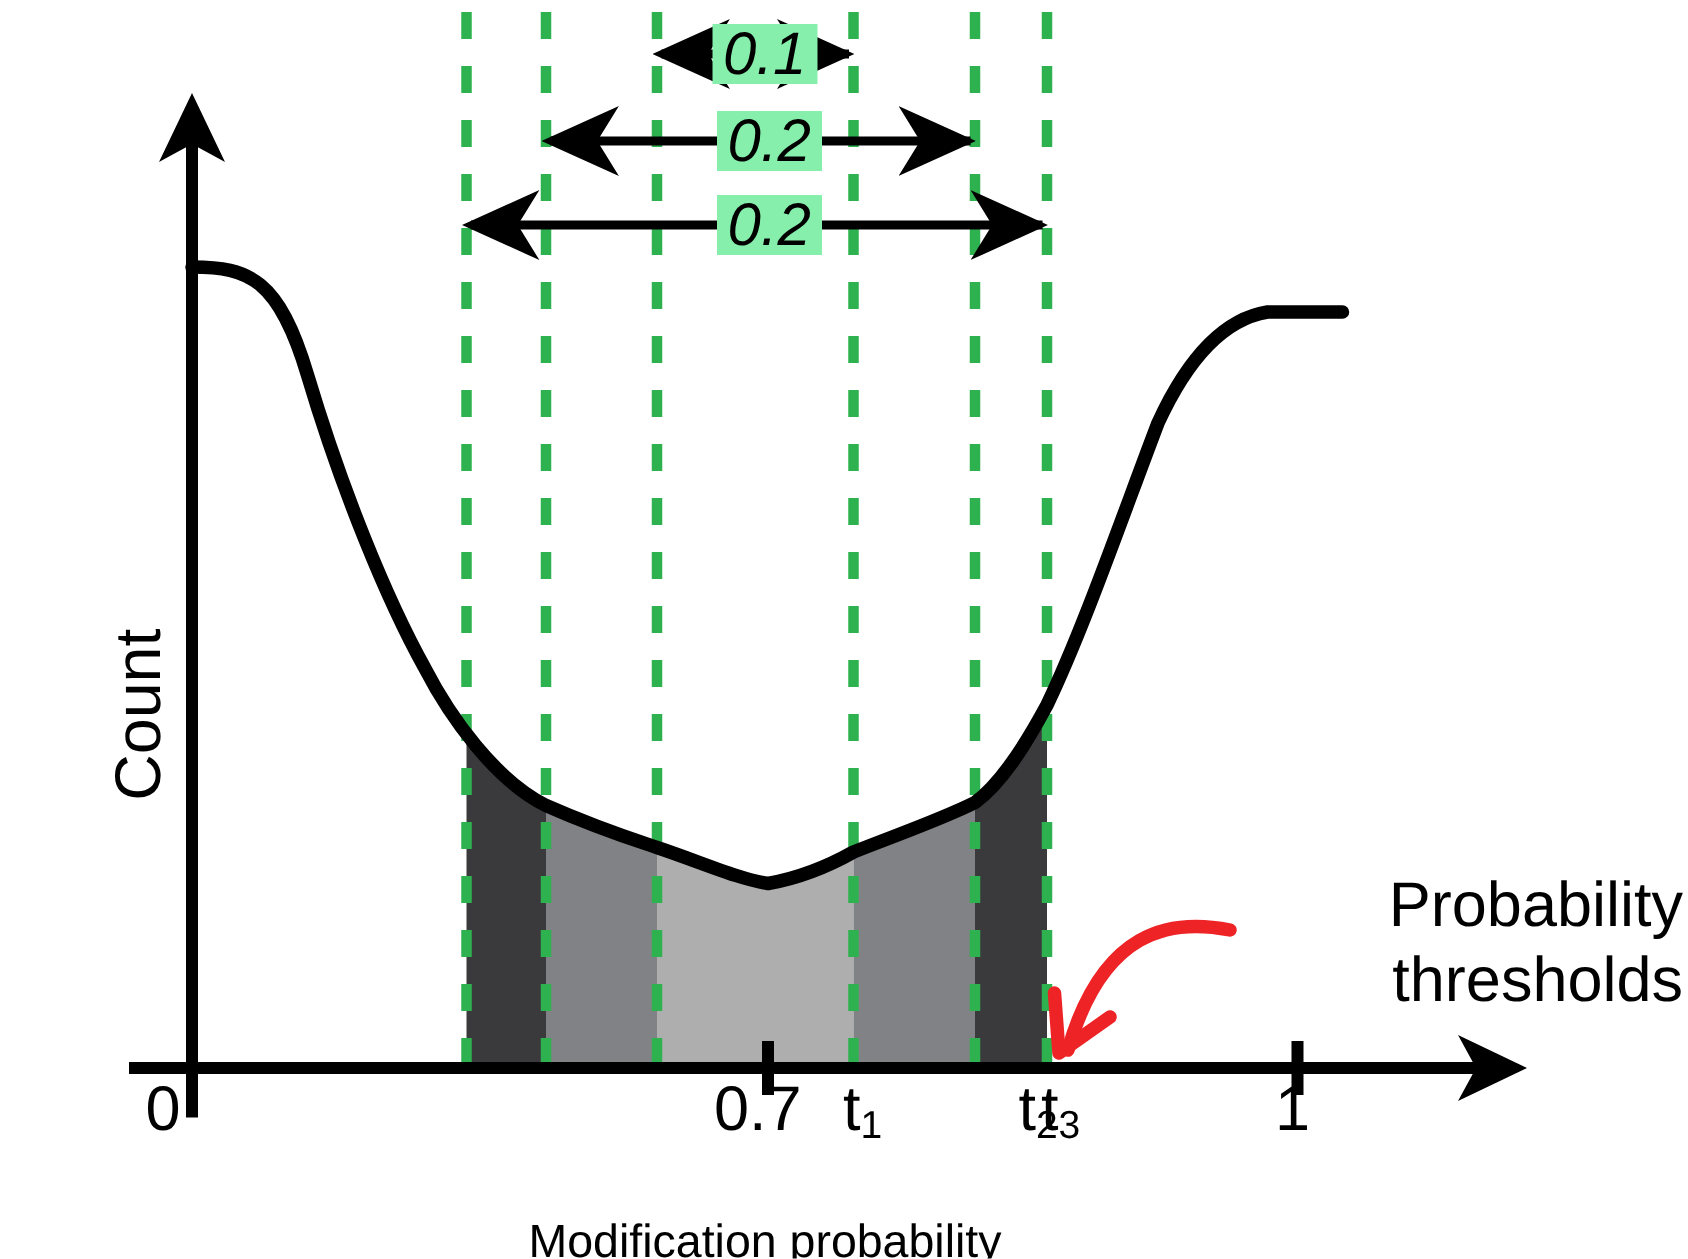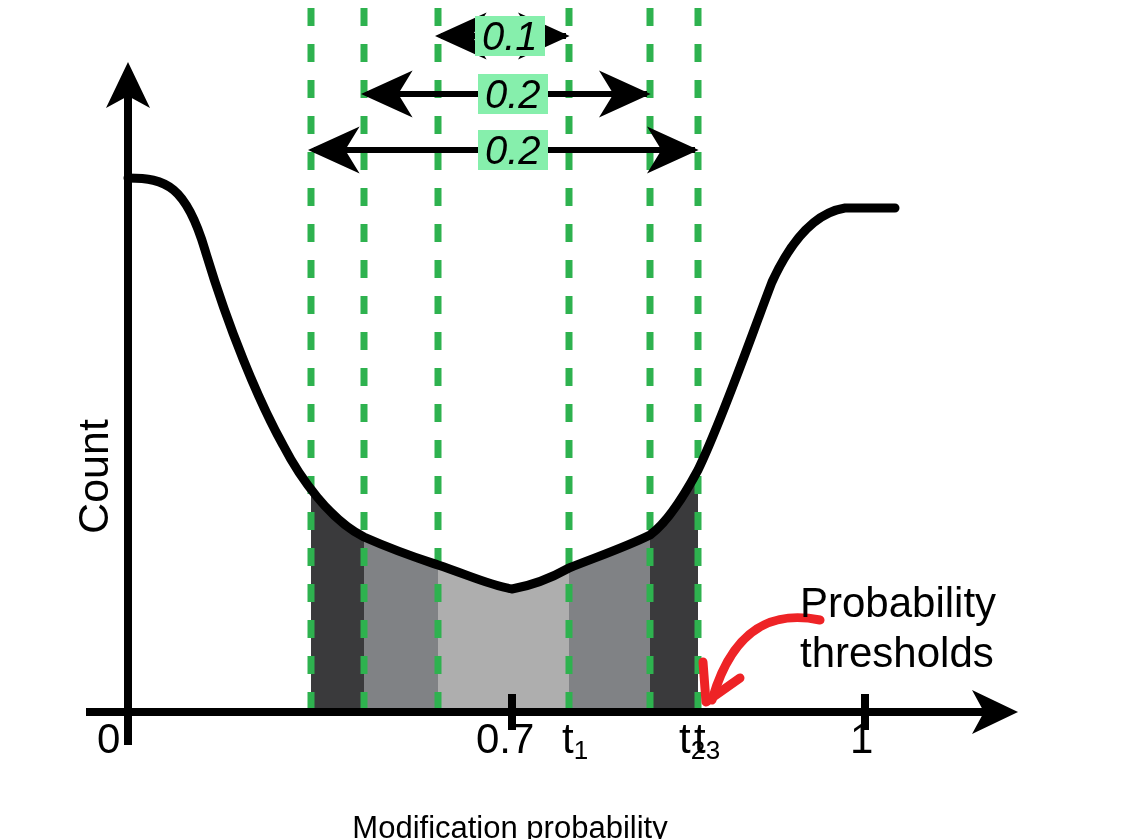--- a/index.html
+++ b/index.html
@@ -40,21 +40,21 @@
     width: 385px;
     text-align: center;
     font-size: 42px;
     white-space: normal;
     line-height: 1.18;
   }
   #annotation-probability-thresholds {
     left: 800px;
     top: 578px;
     width: 322px;
-    text-align: left;
+    text-align: right;
     font-size: 42px;
     white-space: normal;
     line-height: 1.18;
   }
   #y-axis-label {
     left: -7px;
     top: 455px;
     width: 200px;
     text-align: center;
     font-size: 43px;

